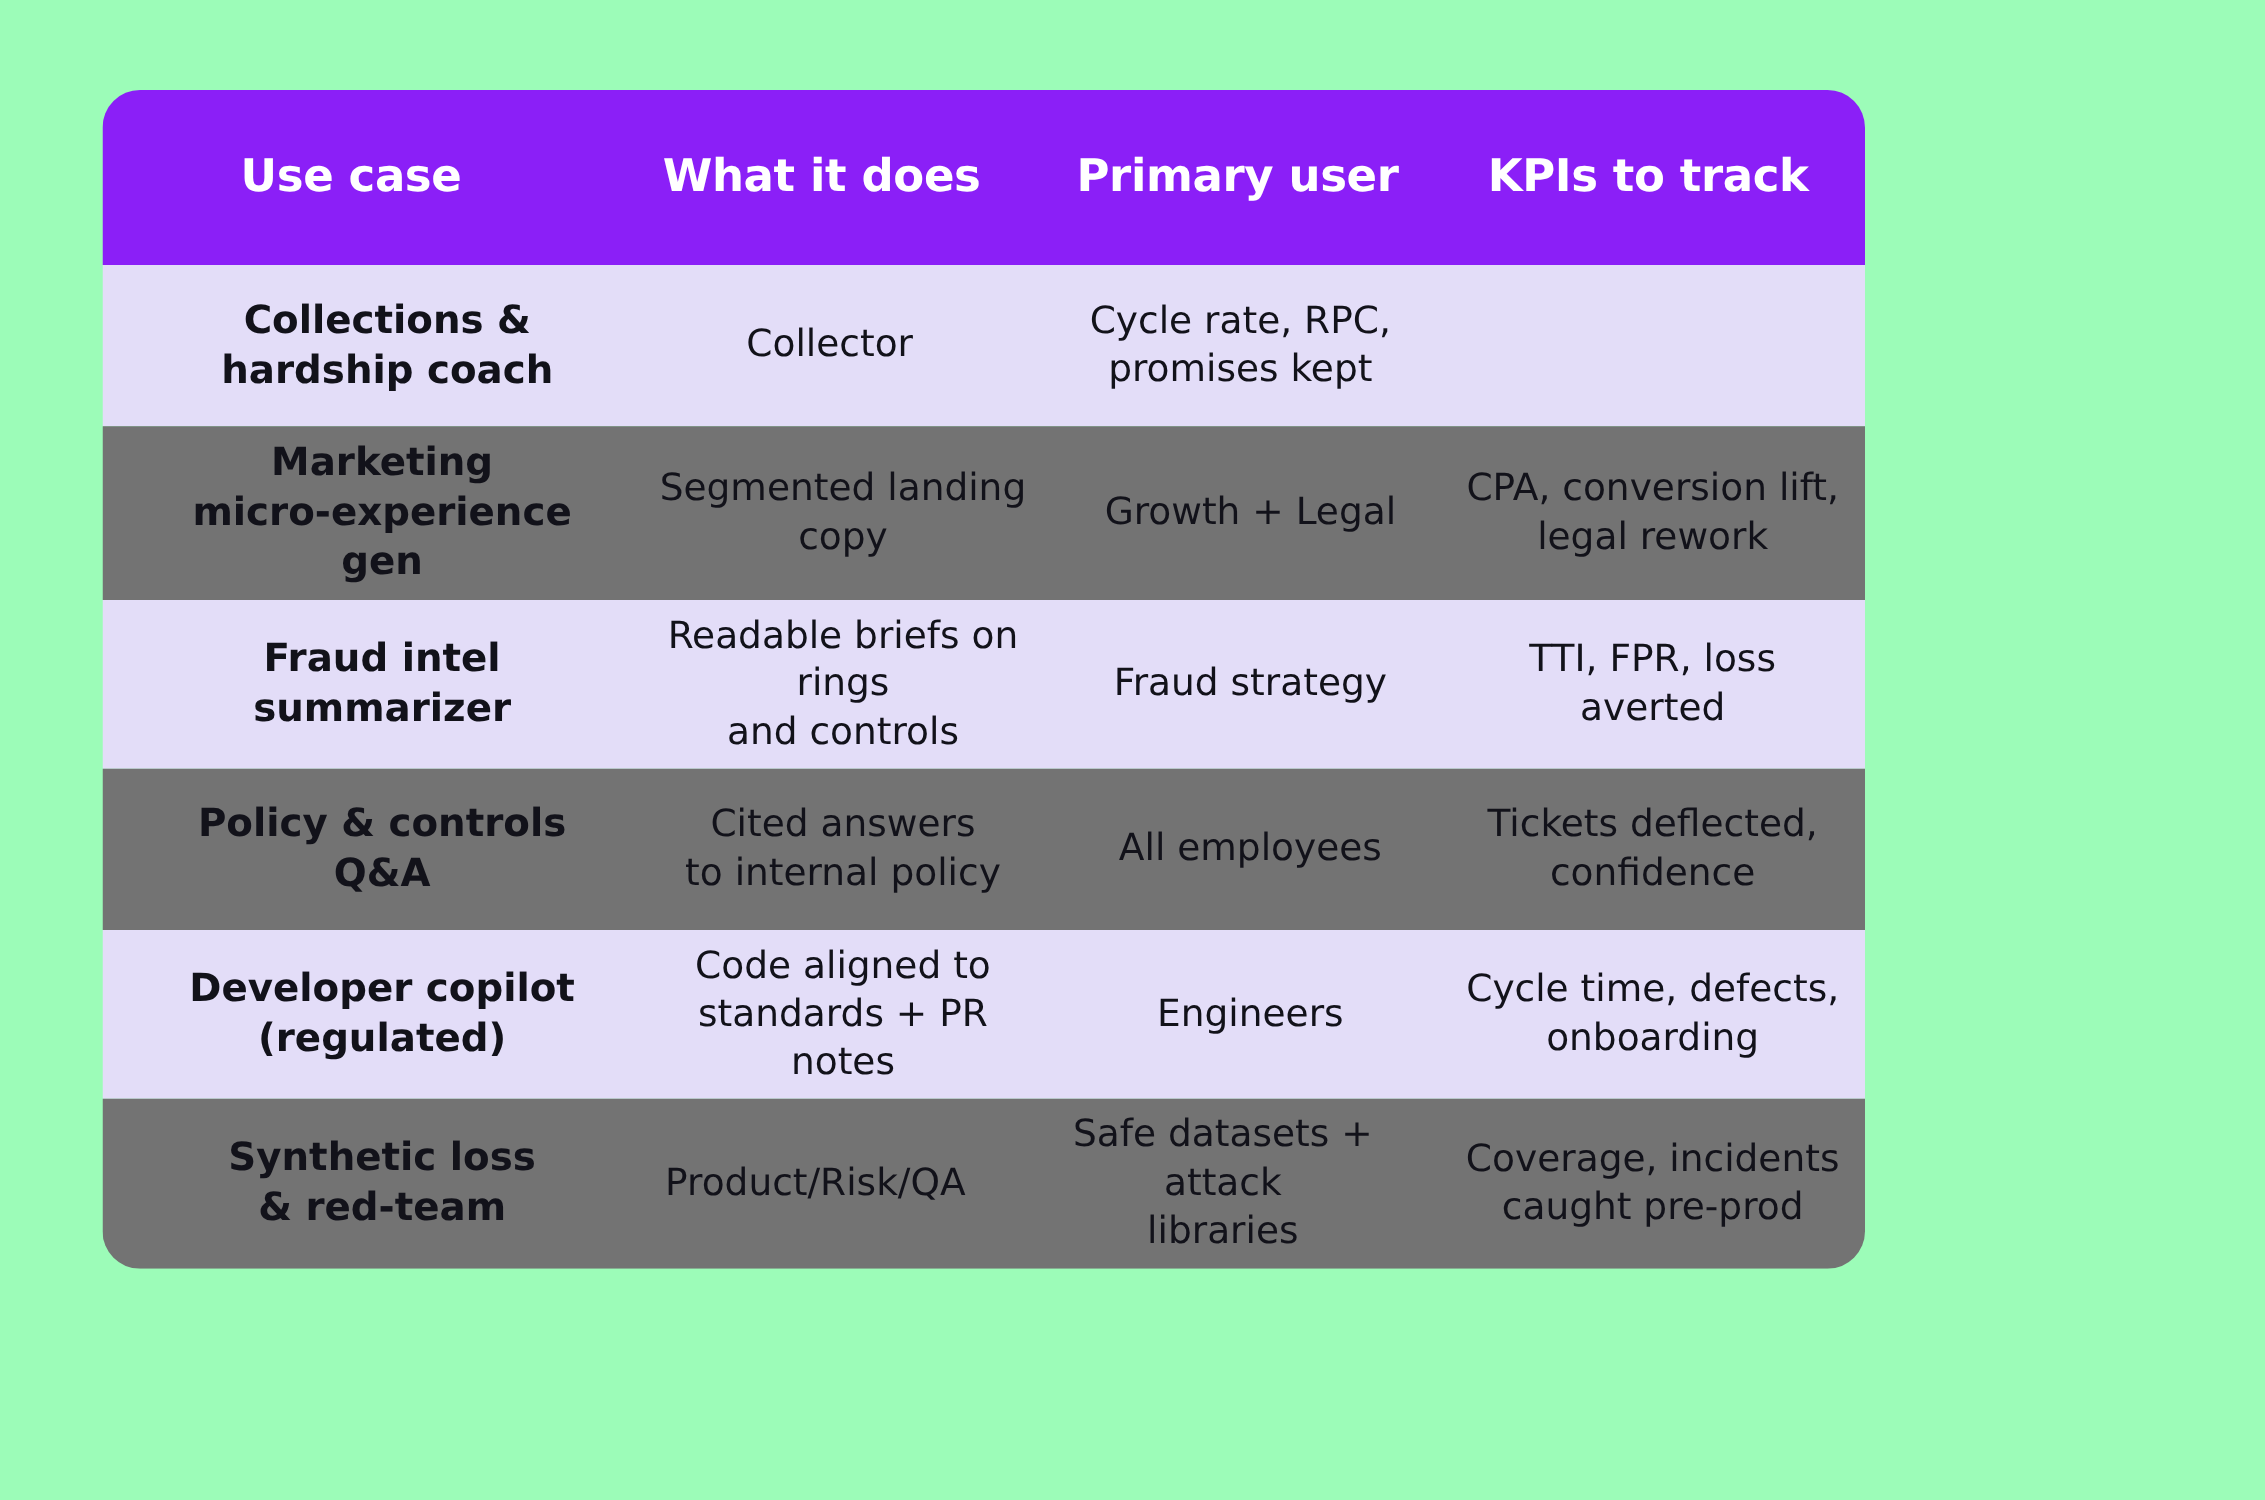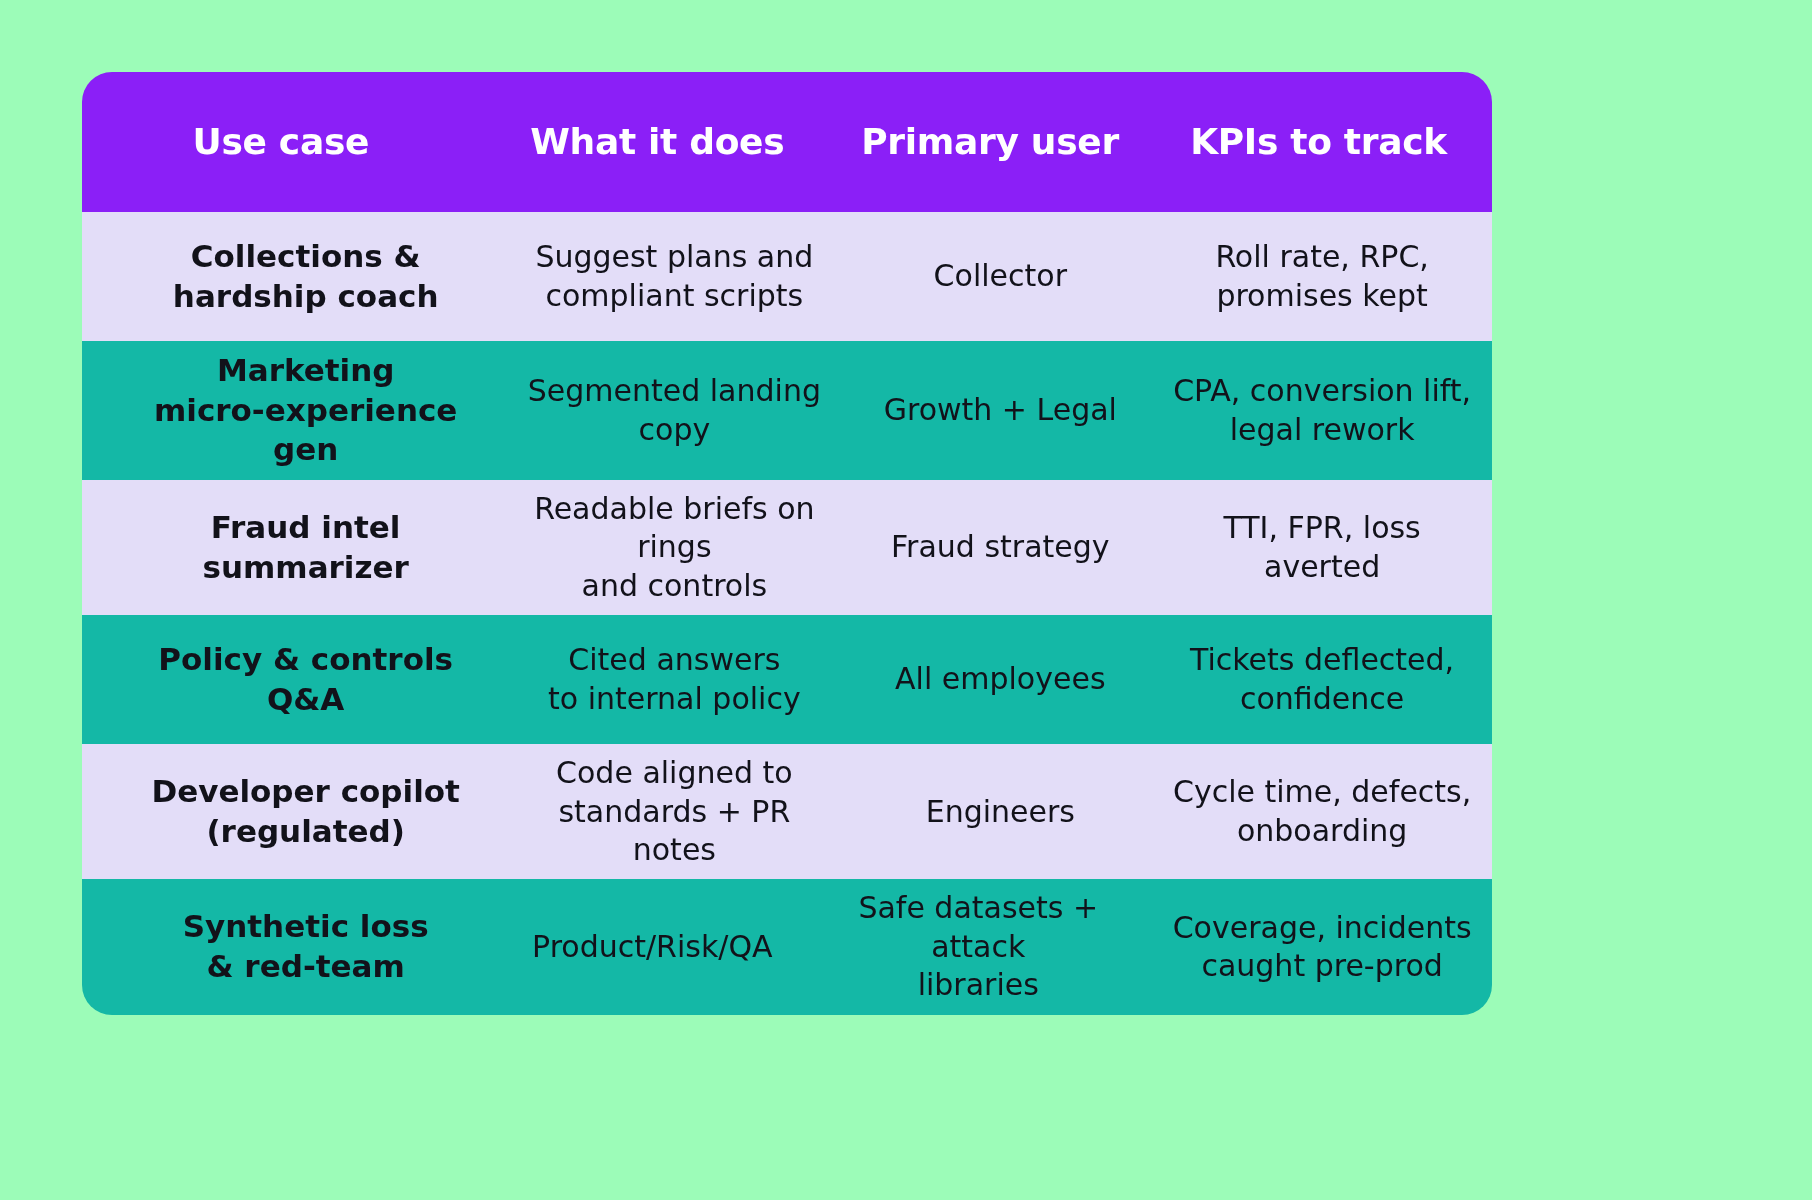--- a/index.html
+++ b/index.html
@@ -44,21 +44,21 @@
   }
   .row {
     display: flex;
     align-items: center;
     min-height: 129px;
   }
   .row.odd {
     background: #E3DDF8;
   }
   .row.even {
-    background: #14b8a6;
+    background: #737373;
   }
   .cell {
     box-sizing: border-box;
     padding: 10px 14px;
     text-align: center;
     color: #12121A;
     font-size: 30px;
     line-height: 1.28;
   }
   .col-0 { width: 28.2%; }
@@ -91,29 +91,25 @@
       <div class="cell col-2">Primary user</div>
       <div class="cell col-3">KPIs to track</div>
     </div>
 
     <div class="table-body">
         <div class="row odd">
           <div class="cell col-0 primary">
             <span class="ln">Collections &amp;</span>
             <span class="ln">hardship coach</span>
           </div>
-          <div class="cell col-1 secondary">
-            <span class="ln">Suggest plans and</span>
-            <span class="ln">compliant scripts</span>
-          </div>
           <div class="cell col-2 secondary">
             <span class="ln">Collector</span>
           </div>
           <div class="cell col-3 secondary">
-            <span class="ln">Roll rate, RPC,</span>
+            <span class="ln">Cycle rate, RPC,</span>
             <span class="ln">promises kept</span>
           </div>
         </div>
         <div class="row even">
           <div class="cell col-0 primary">
             <span class="ln">Marketing</span>
             <span class="ln">micro-experience gen</span>
           </div>
           <div class="cell col-1 secondary">
             <span class="ln">Segmented landing copy</span>

